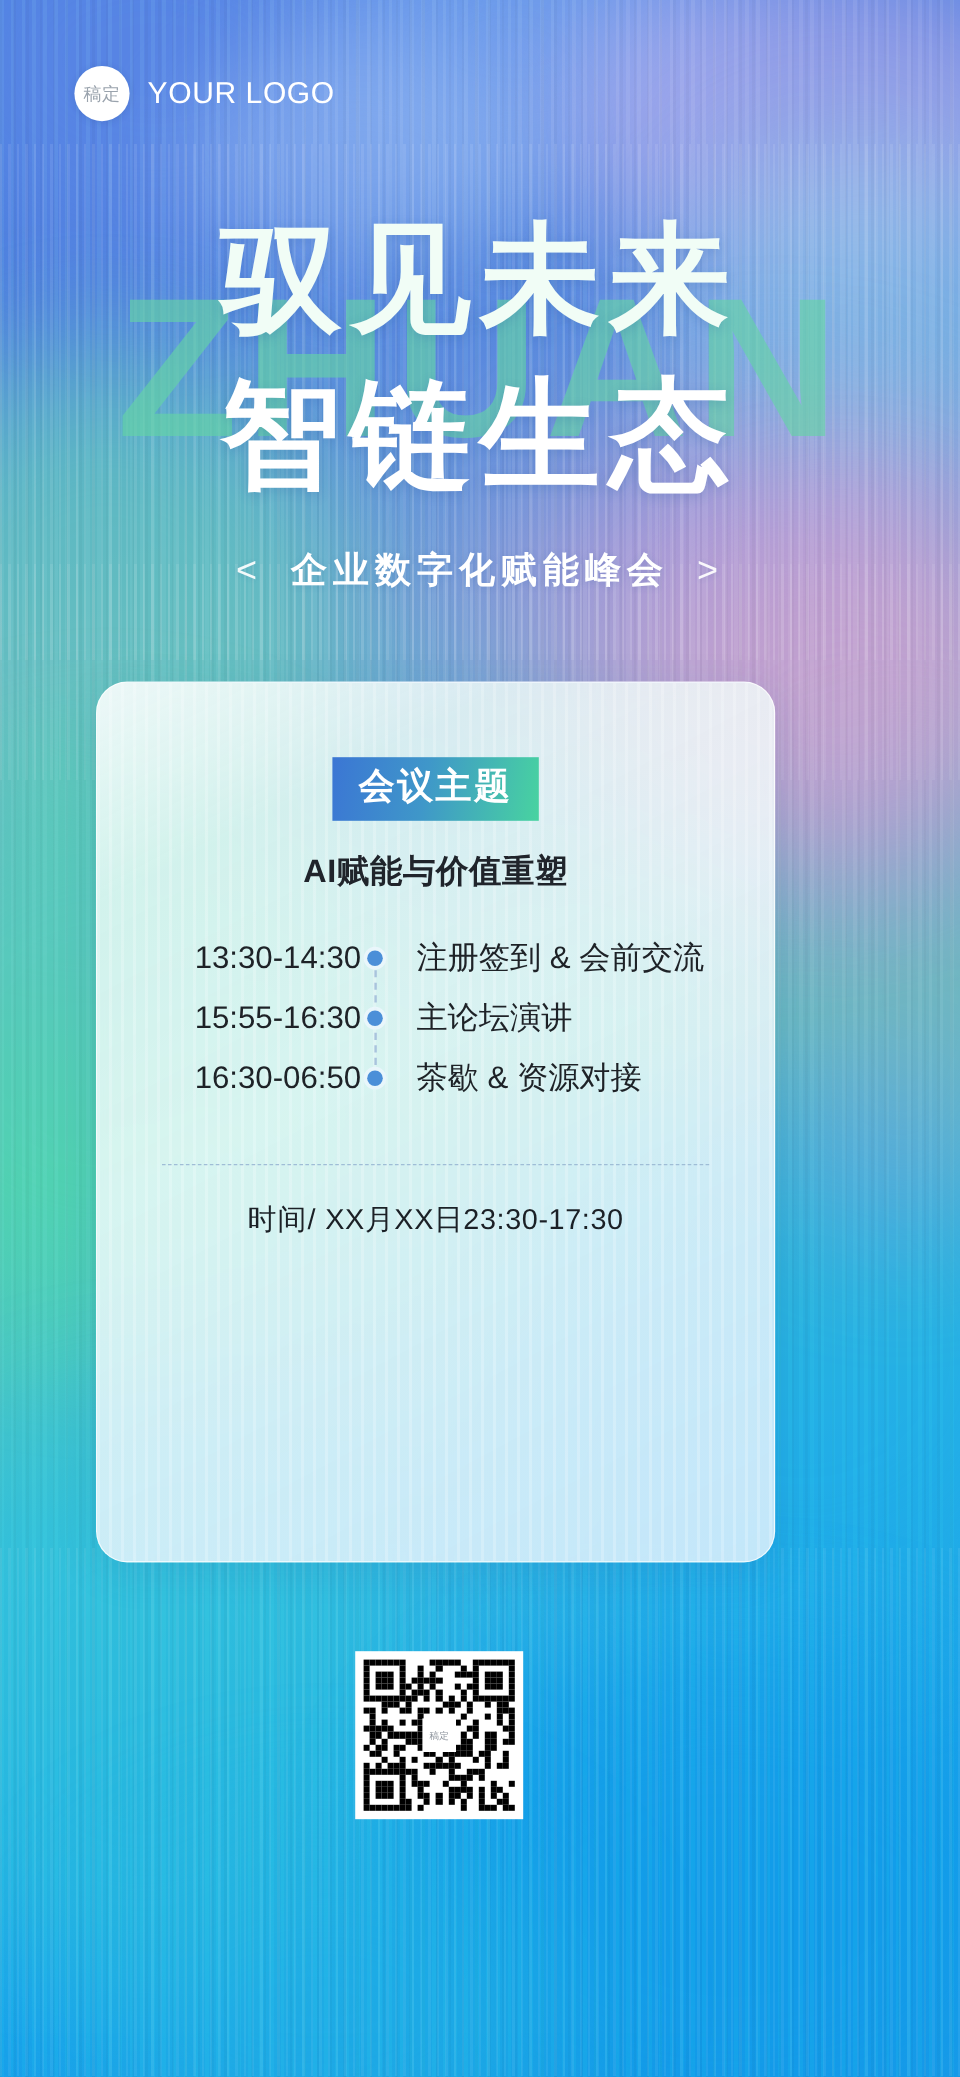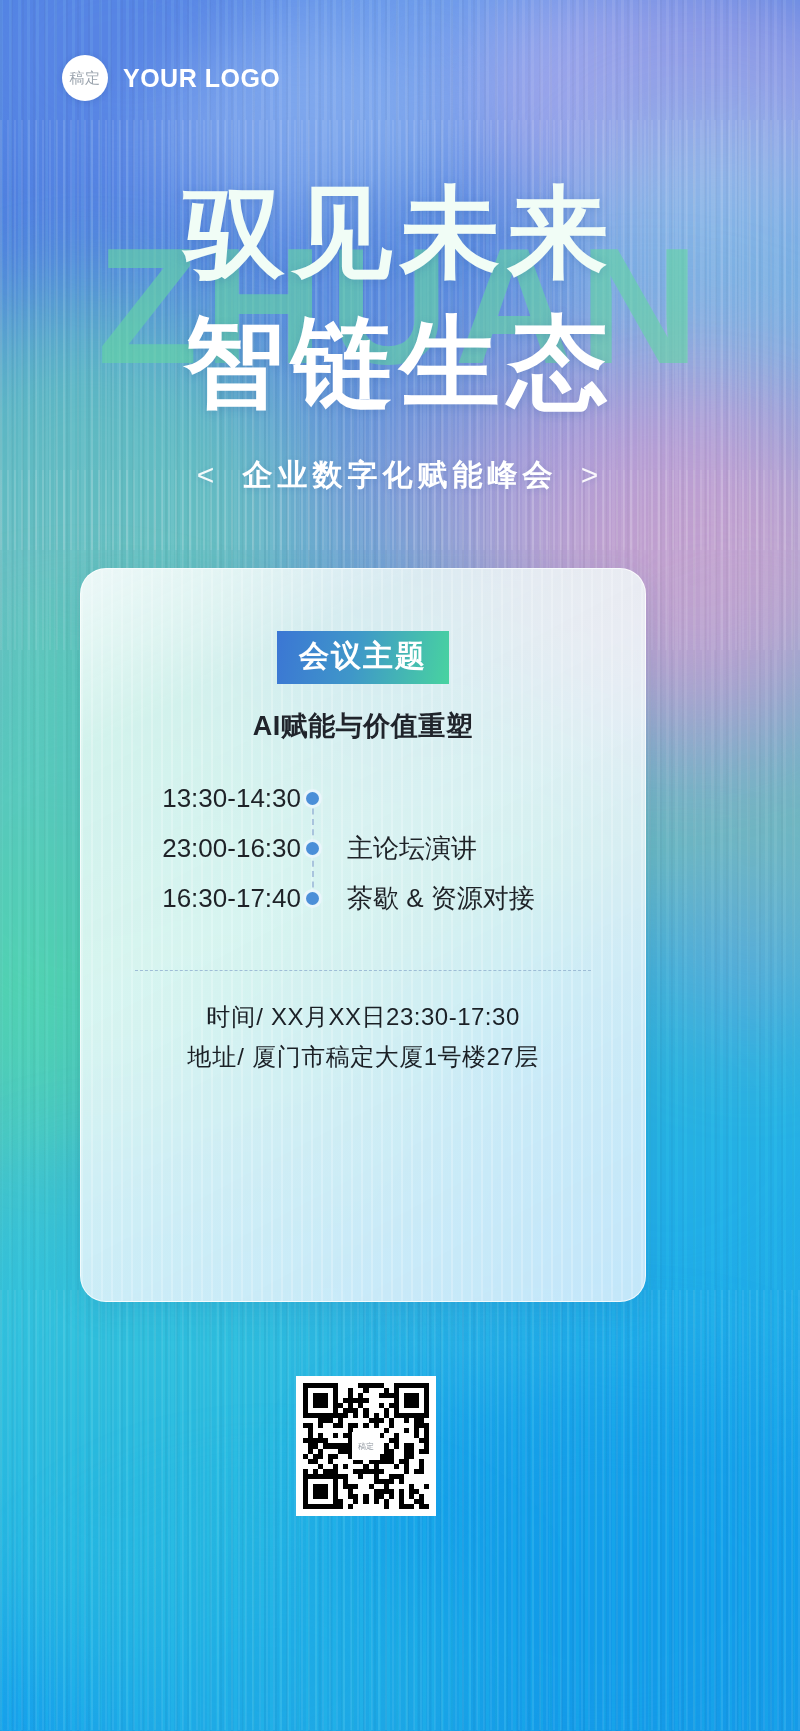--- a/index.html
+++ b/index.html
@@ -83,21 +83,21 @@
   }
   .logo-mark {
     width:46px; height:46px; border-radius:50%;
     background:#ffffff;
     display:flex; align-items:center; justify-content:center;
     font-size:15px; color:#9aa3ad; letter-spacing:.5px;
     font-family:"DejaVu Sans",sans-serif;
     box-shadow:0 1px 6px rgba(20,50,110,.15);
   }
   .logo-text {
-    font-size:25px; font-weight:bold; color:#ffffff;
+    font-size:25px; font-weight:normal; color:#ffffff;
     letter-spacing:.5px;
   }
 
   
   .pinyin {
     position:absolute; left:0; right:0; top:136px;
     text-align:center;
     font-size:13px; color:rgba(255,255,255,.82);
     letter-spacing:7.5px;
     font-weight:bold;
@@ -302,42 +302,42 @@
       <div class="theme-text">AI赋能与价值重塑</div>
 
 
       <div class="schedule" id="schedule">
         <div class="sch-line"></div>
       <div class="sch-row">
             <div class="sch-time">13:30-14:30</div>
             <div class="sch-dot-cell">
               <div class="sch-dot"></div>
             </div>
+            <div class="sch-title">注册签到 &amp; 会前交流</div>
           </div>
           <div class="sch-row">
-            <div class="sch-time">23:00-16:30</div>
+            <div class="sch-time">15:55-16:30</div>
             <div class="sch-dot-cell">
               <div class="sch-dot"></div>
             </div>
             <div class="sch-title">主论坛演讲</div>
           </div>
           <div class="sch-row">
-            <div class="sch-time">16:30-17:40</div>
+            <div class="sch-time">16:30-06:50</div>
             <div class="sch-dot-cell">
               <div class="sch-dot"></div>
             </div>
             <div class="sch-title">茶歇 &amp; 资源对接</div>
           </div>
         </div>
 
       <div class="divider"></div>
 
       <div class="meta" id="meta">
           <div class="meta-line"><span class="lbl">时间/</span><span> XX月XX日23:30-17:30</span></div>
-          <div class="meta-line"><span class="lbl">地址/</span><span> 厦门市稿定大厦1号楼27层</span></div>
         </div>
 
     </div>
   </div>
 
   <div class="qr-outer">
     <div class="qr-grid" id="qr-grid">
       <div class="qr-center">稿定</div>
     <i style="grid-area: 1 / 1;"></i>
         <i style="grid-area: 1 / 2;"></i>

